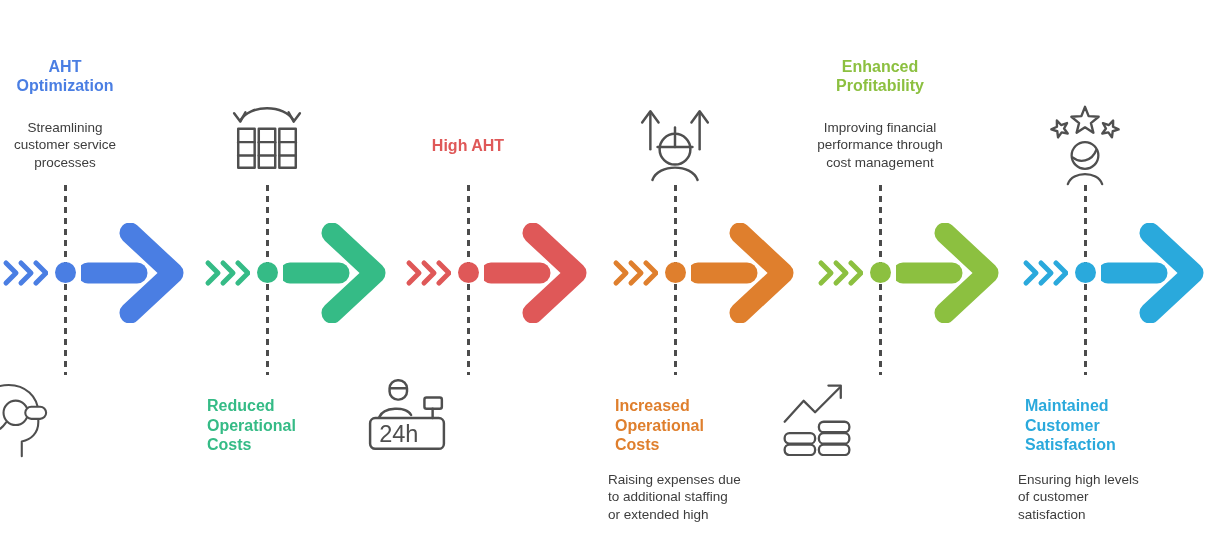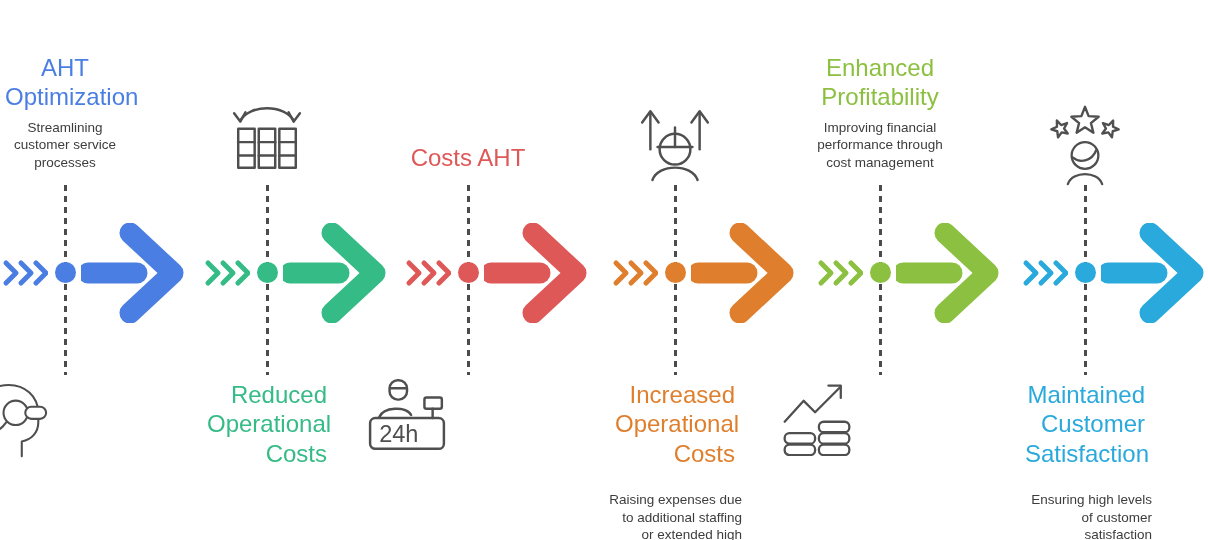--- a/index.html
+++ b/index.html
@@ -22,27 +22,27 @@
   .stage.s4{--cx:880px}
   .stage.s5{--cx:1085px}
 
   .top-text{
     position:absolute;left:0;right:0;top:0;height:172px;
     display:flex;flex-direction:column;justify-content:flex-end;gap:7px;
     text-align:center;
   }
   .bottom-text{
     position:absolute;left:0;right:0;top:380px;
-    display:flex;flex-direction:column;gap:23px;
-    text-align:right;
+    display:flex;flex-direction:column;gap:0;
+    text-align:left;
   }
   .title{
-    font-size:24px;font-weight:400;line-height:1.22;
+    font-size:16px;font-weight:700;line-height:1.22;
     color:var(--accent);
-    max-width:120px;margin:0 auto;
+    max-width:120px;margin:16px auto;
   }
   .desc{
     font-size:13.5px;line-height:1.32;
     color:var(--text-color,#3d3d3d);
     max-width:134px;margin:0 auto;
   }
   .dash{
     position:absolute;left:calc(50% - 1px);top:185px;height:190px;width:2.5px;
     background:repeating-linear-gradient(to bottom,#4b4b4b 0 6px,transparent 6px 11px);
     z-index:0;
@@ -147,21 +147,21 @@
           <path d="M49 10 L92 50 L49 90"></path>
       </g>
     </svg>
     <div class="bottom-text">
       <div class="title">Reduced Operational Costs</div>
     </div>
   </div>
 
   <div class="stage s2" style="--accent: #df5858;">
     <div class="top-text">
-      <div class="title">Costs AHT</div>
+      <div class="title">High AHT</div>
     </div>
     <div class="dash"></div>
     <svg class="chevrons" width="46" height="28" viewBox="0 0 46 28">
       <g fill="none" stroke="currentColor" stroke-width="5" stroke-linecap="round" stroke-linejoin="round">
         <path d="M4 4 L14 14 L4 24"></path>
           <path d="M19 4 L29 14 L19 24"></path>
           <path d="M34 4 L44 14 L34 24"></path>
       </g>
     </svg>
     <div class="dot"></div>

